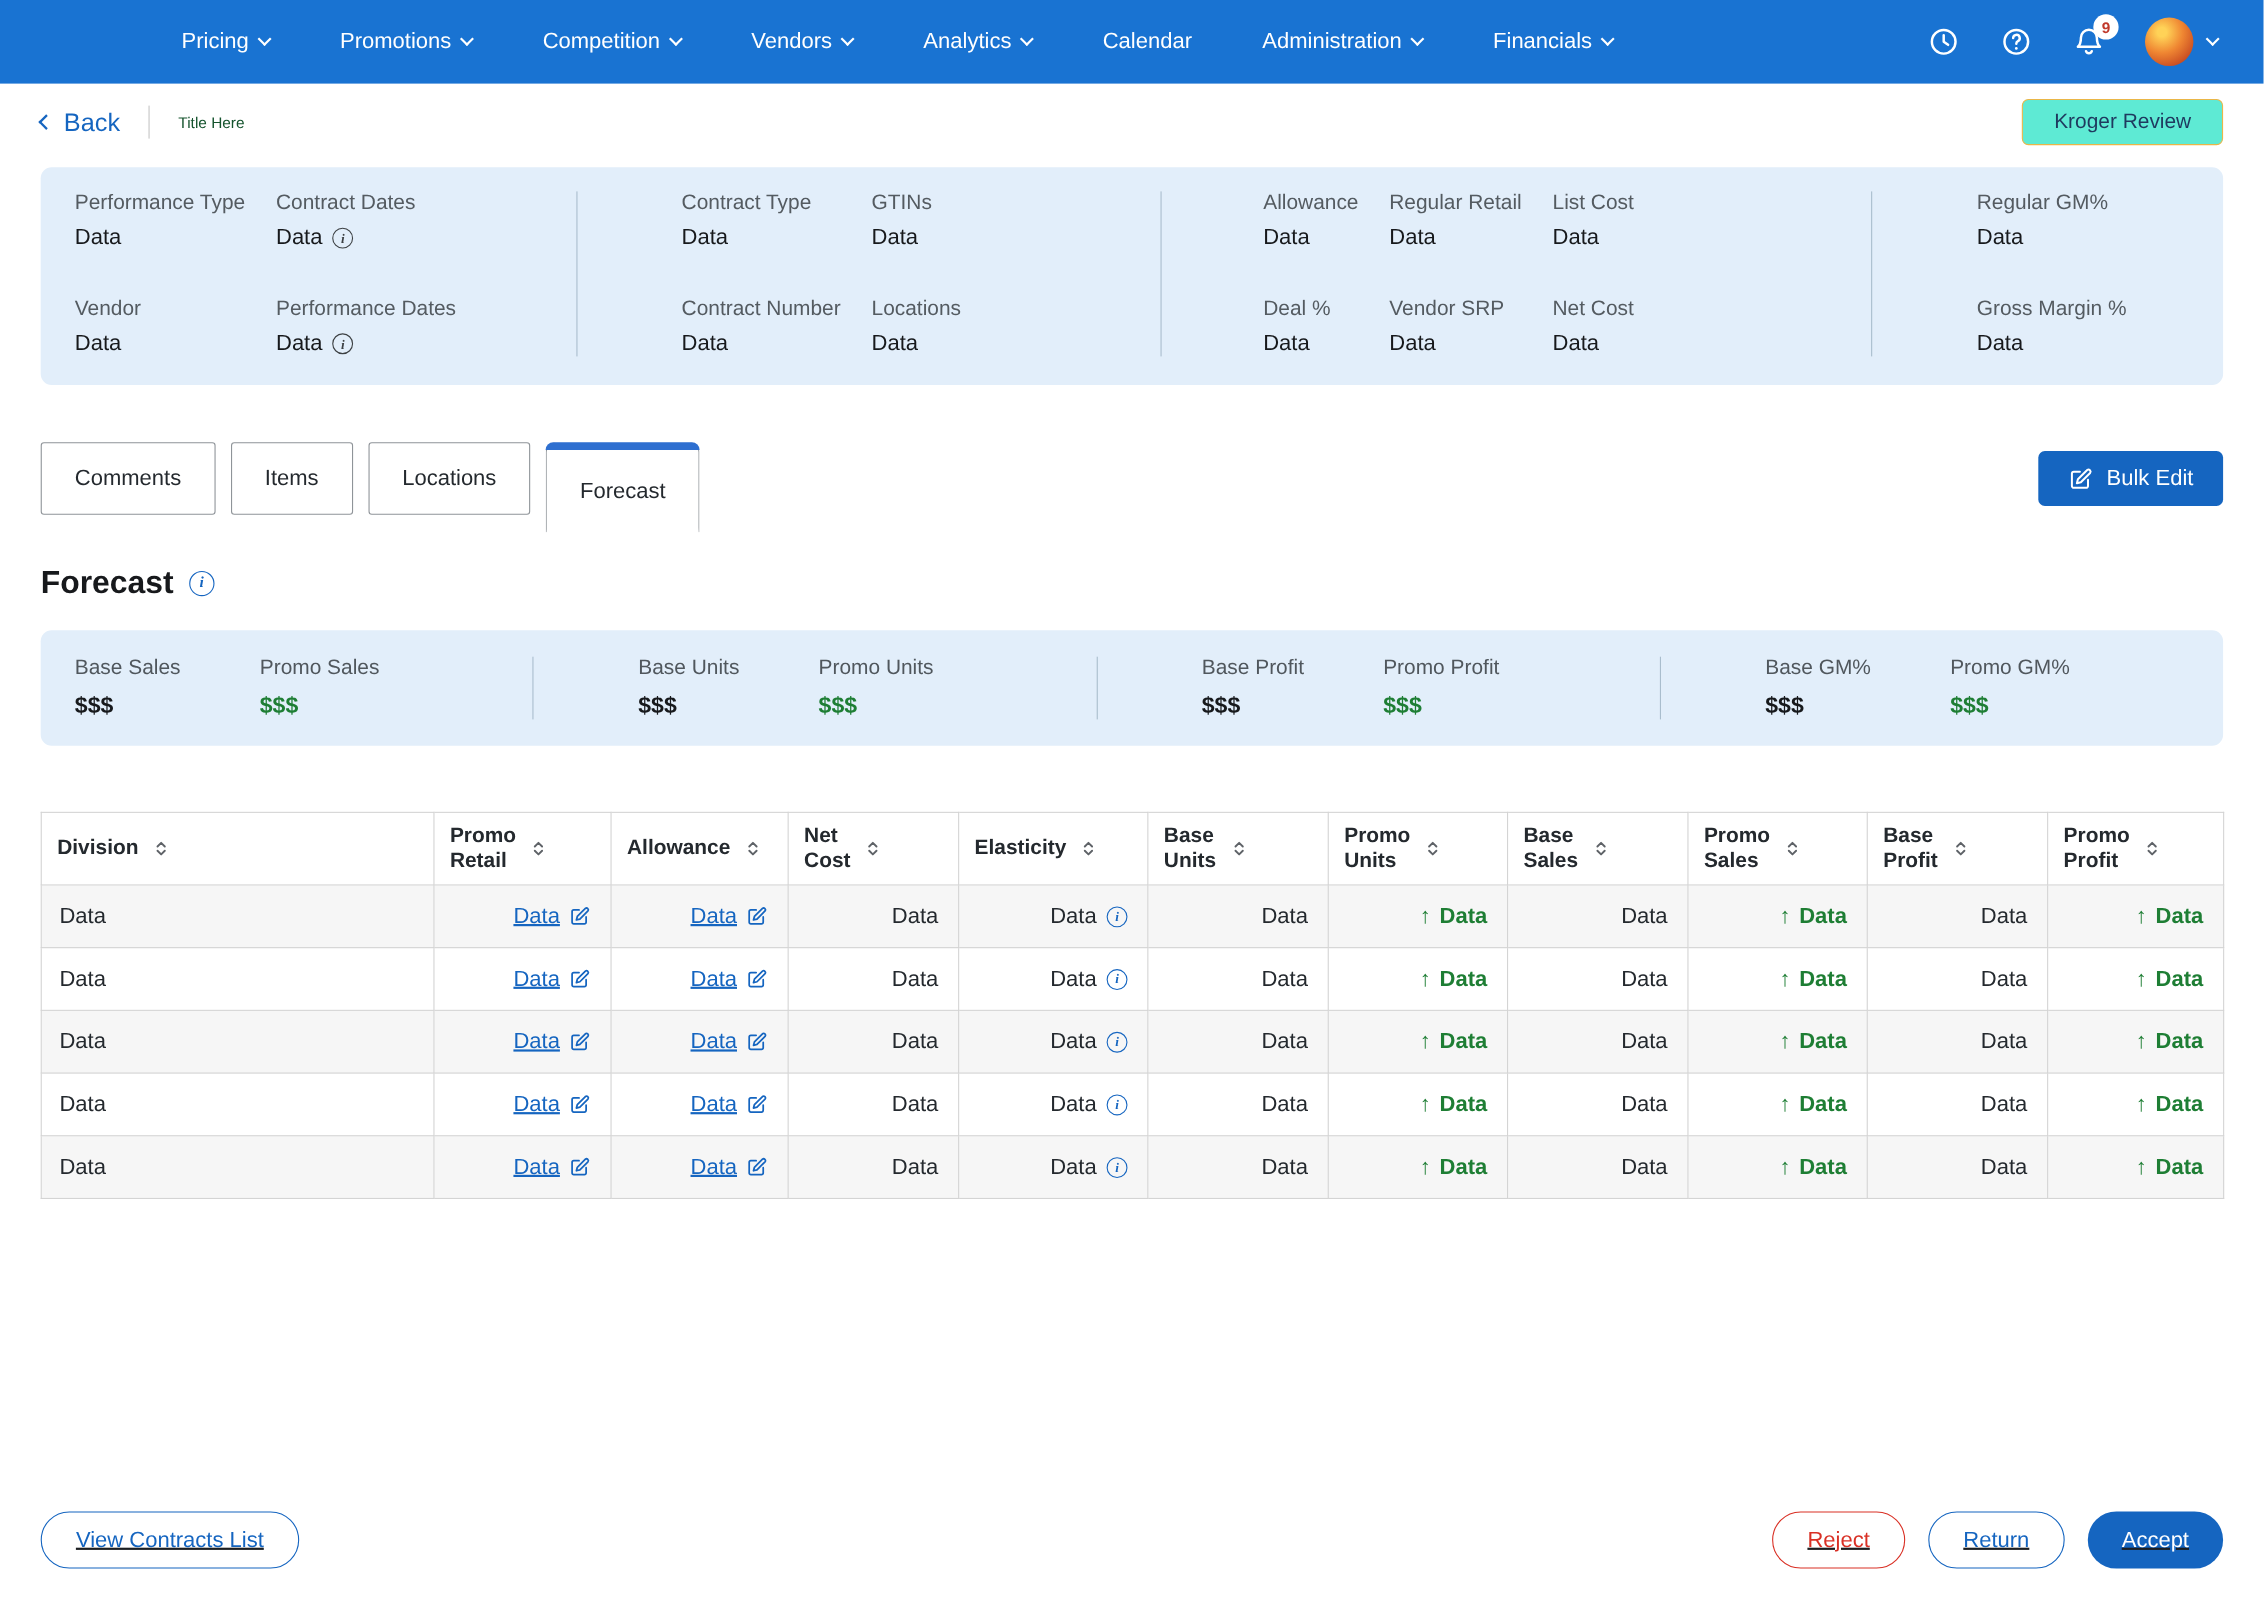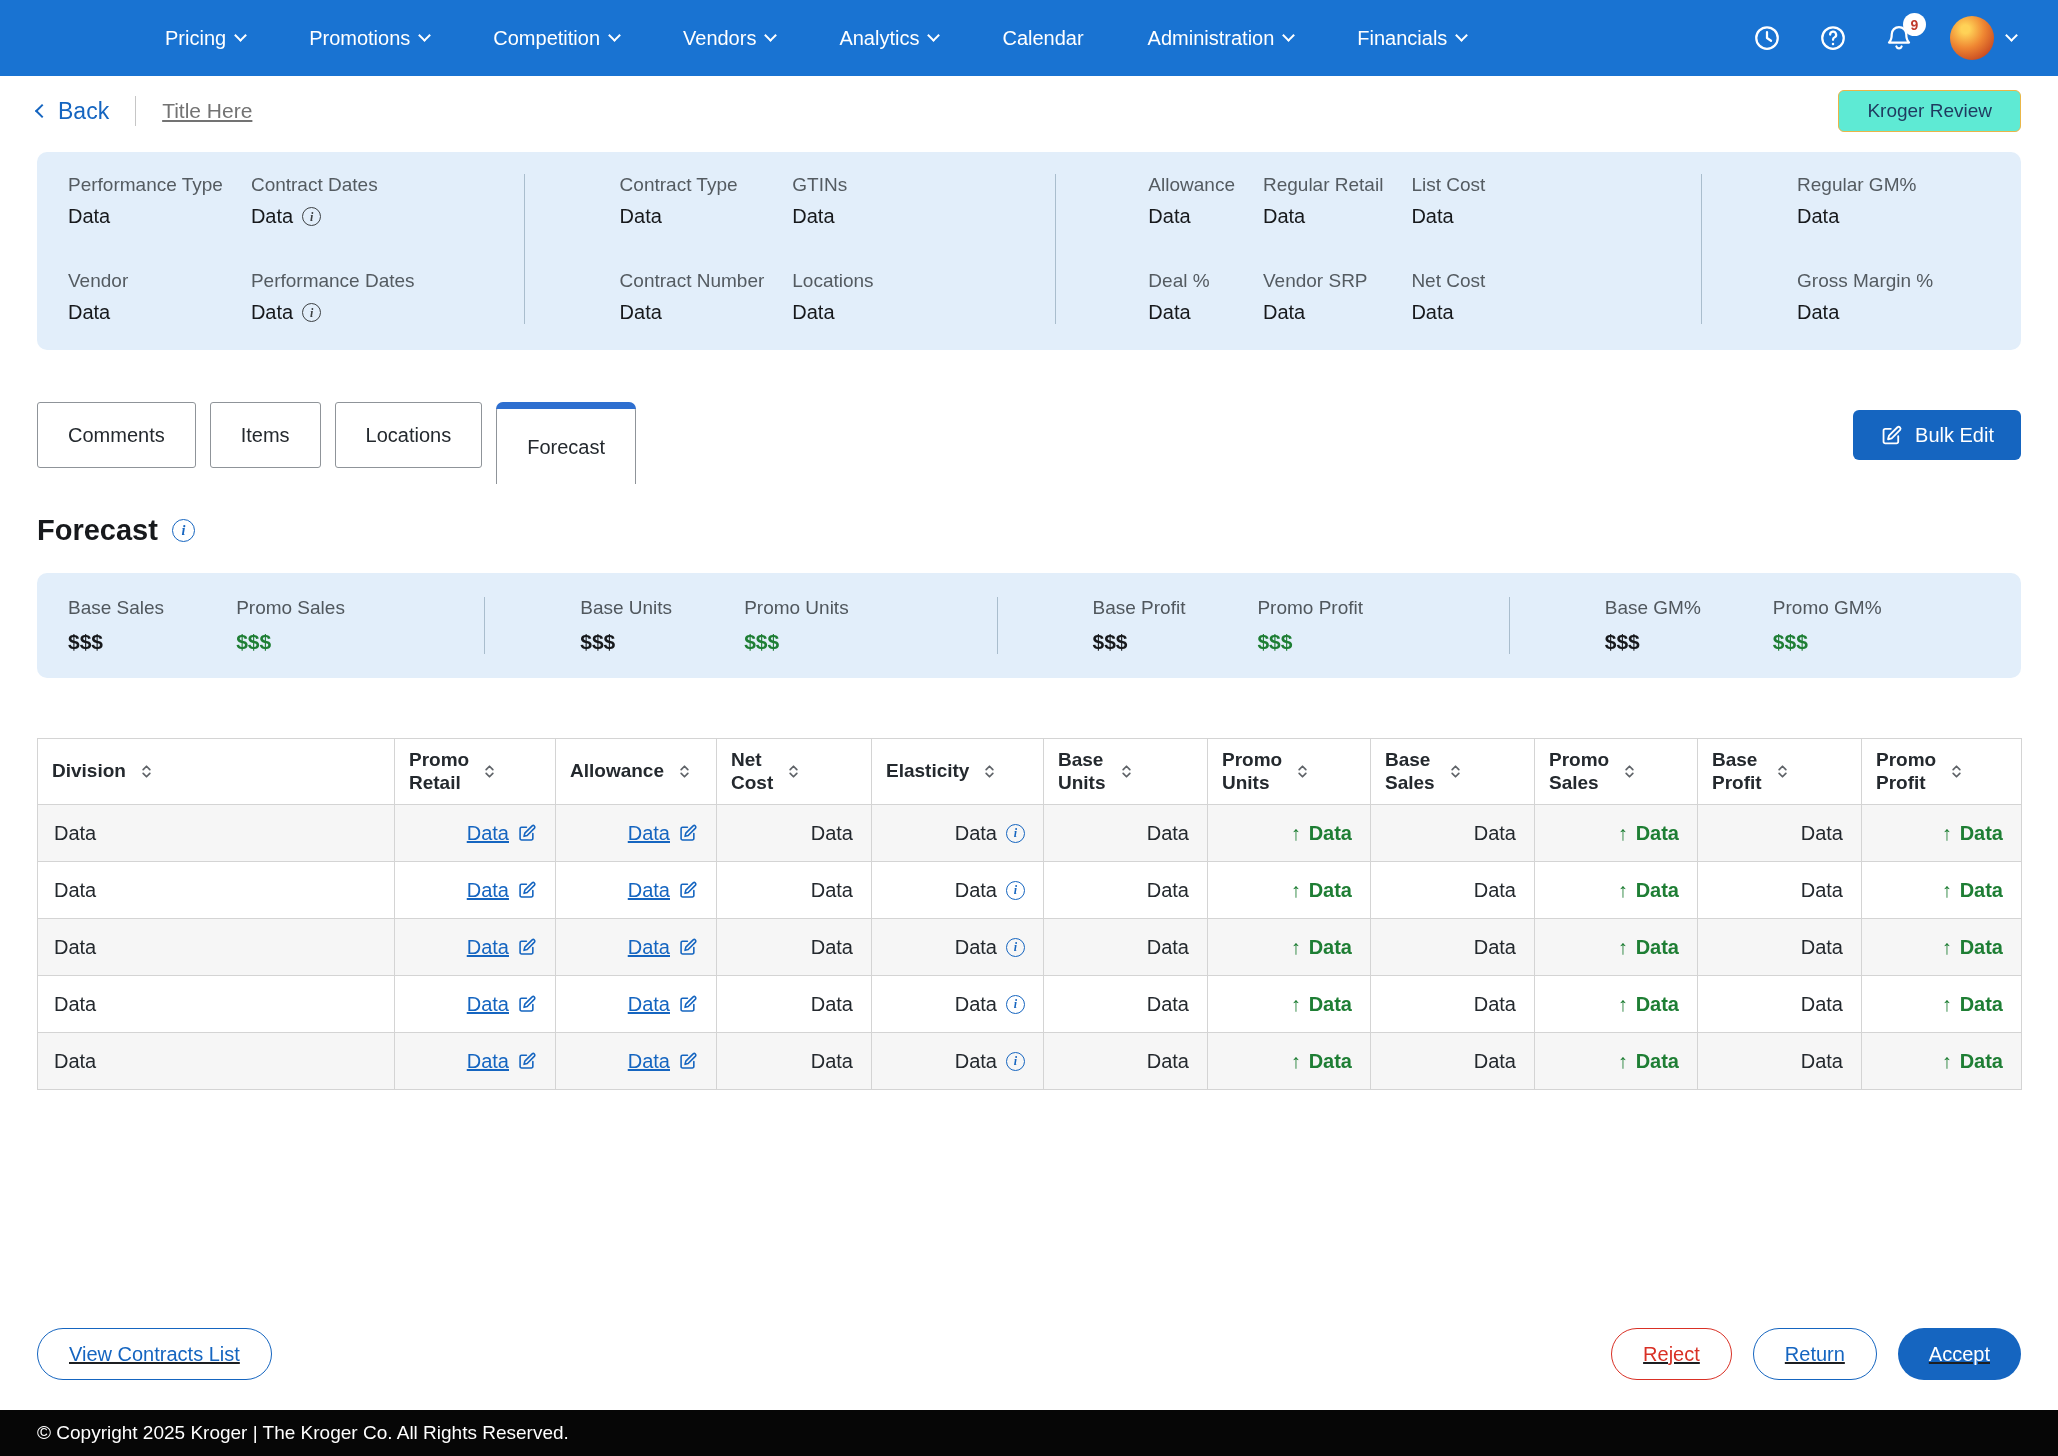--- a/index.html
+++ b/index.html
@@ -16,21 +16,21 @@
   .nav-icon svg{width:30px;height:30px;}
   .badge{position:absolute;top:-10px;right:-12px;min-width:23px;height:23px;border-radius:12px;background:#fff;color:#c0392b;font-size:14px;font-weight:700;display:flex;align-items:center;justify-content:center;padding:0 4px;}
   .avatar-wrap{display:flex;align-items:center;gap:13px;cursor:pointer;}
   .avatar{width:44px;height:44px;border-radius:50%;background:radial-gradient(circle at 35% 30%,#ffd257 10%,#ef8632 45%,#c2411f 85%);display:inline-block;flex:none;}
 
   
   .subheader{height:70px;flex:0 0 70px;display:flex;align-items:center;padding:0 37px;}
   .back{display:flex;align-items:center;gap:11px;color:#1565c0;font-size:23px;font-weight:500;cursor:pointer;text-decoration:none;}
   .back .chev{transform:rotate(135deg);margin-top:0;border-width:2.5px;width:10px;height:10px;}
   .vdiv{width:1px;height:30px;background:#c6c6c6;margin:0 26px;}
-  .page-title{font-size:21px;color:#737373;text-decoration:underline;}
+  .page-title{font-size:14px;color:#14532d;}
   .status-badge{margin-left:auto;background:#5eead4;border:1px solid #eab648;color:#1f3a5f;font-size:19px;font-weight:500;padding:9px 28px;border-radius:6px;white-space:nowrap;}
 
   
   .summary-panel{margin:6px 37px 0;background:#e2eefa;border-radius:10px;display:flex;align-items:stretch;padding:22px 0 26px;}
   .summary-group{display:flex;gap:28px;border-right:1px solid #a9bdcd;}
   .summary-group:nth-child(1){flex:413 0 0;padding-left:31px;}
   .summary-group:nth-child(2){flex:395 0 0;padding-left:95px;}
   .summary-group:nth-child(3){flex:501 0 0;padding-left:92px;}
   .summary-group:nth-child(4){flex:203 0 0;padding-left:95px;border-right:none;}
   .summary-column{display:flex;flex-direction:column;gap:42px;}
@@ -822,16 +822,13 @@
 
   <div class="actions-row">
     <button class="pill outline-blue">View Contracts List</button>
     <div class="actions-right">
       <button class="pill outline-red">Reject</button>
       <button class="pill outline-blue">Return</button>
       <button class="pill solid-blue">Accept</button>
     </div>
   </div>
 
-  <footer class="footer">
-    <span>© Copyright 2025 Kroger | The Kroger Co. All Rights Reserved.</span>
-  </footer>
 </div>
 
 </body></html>

